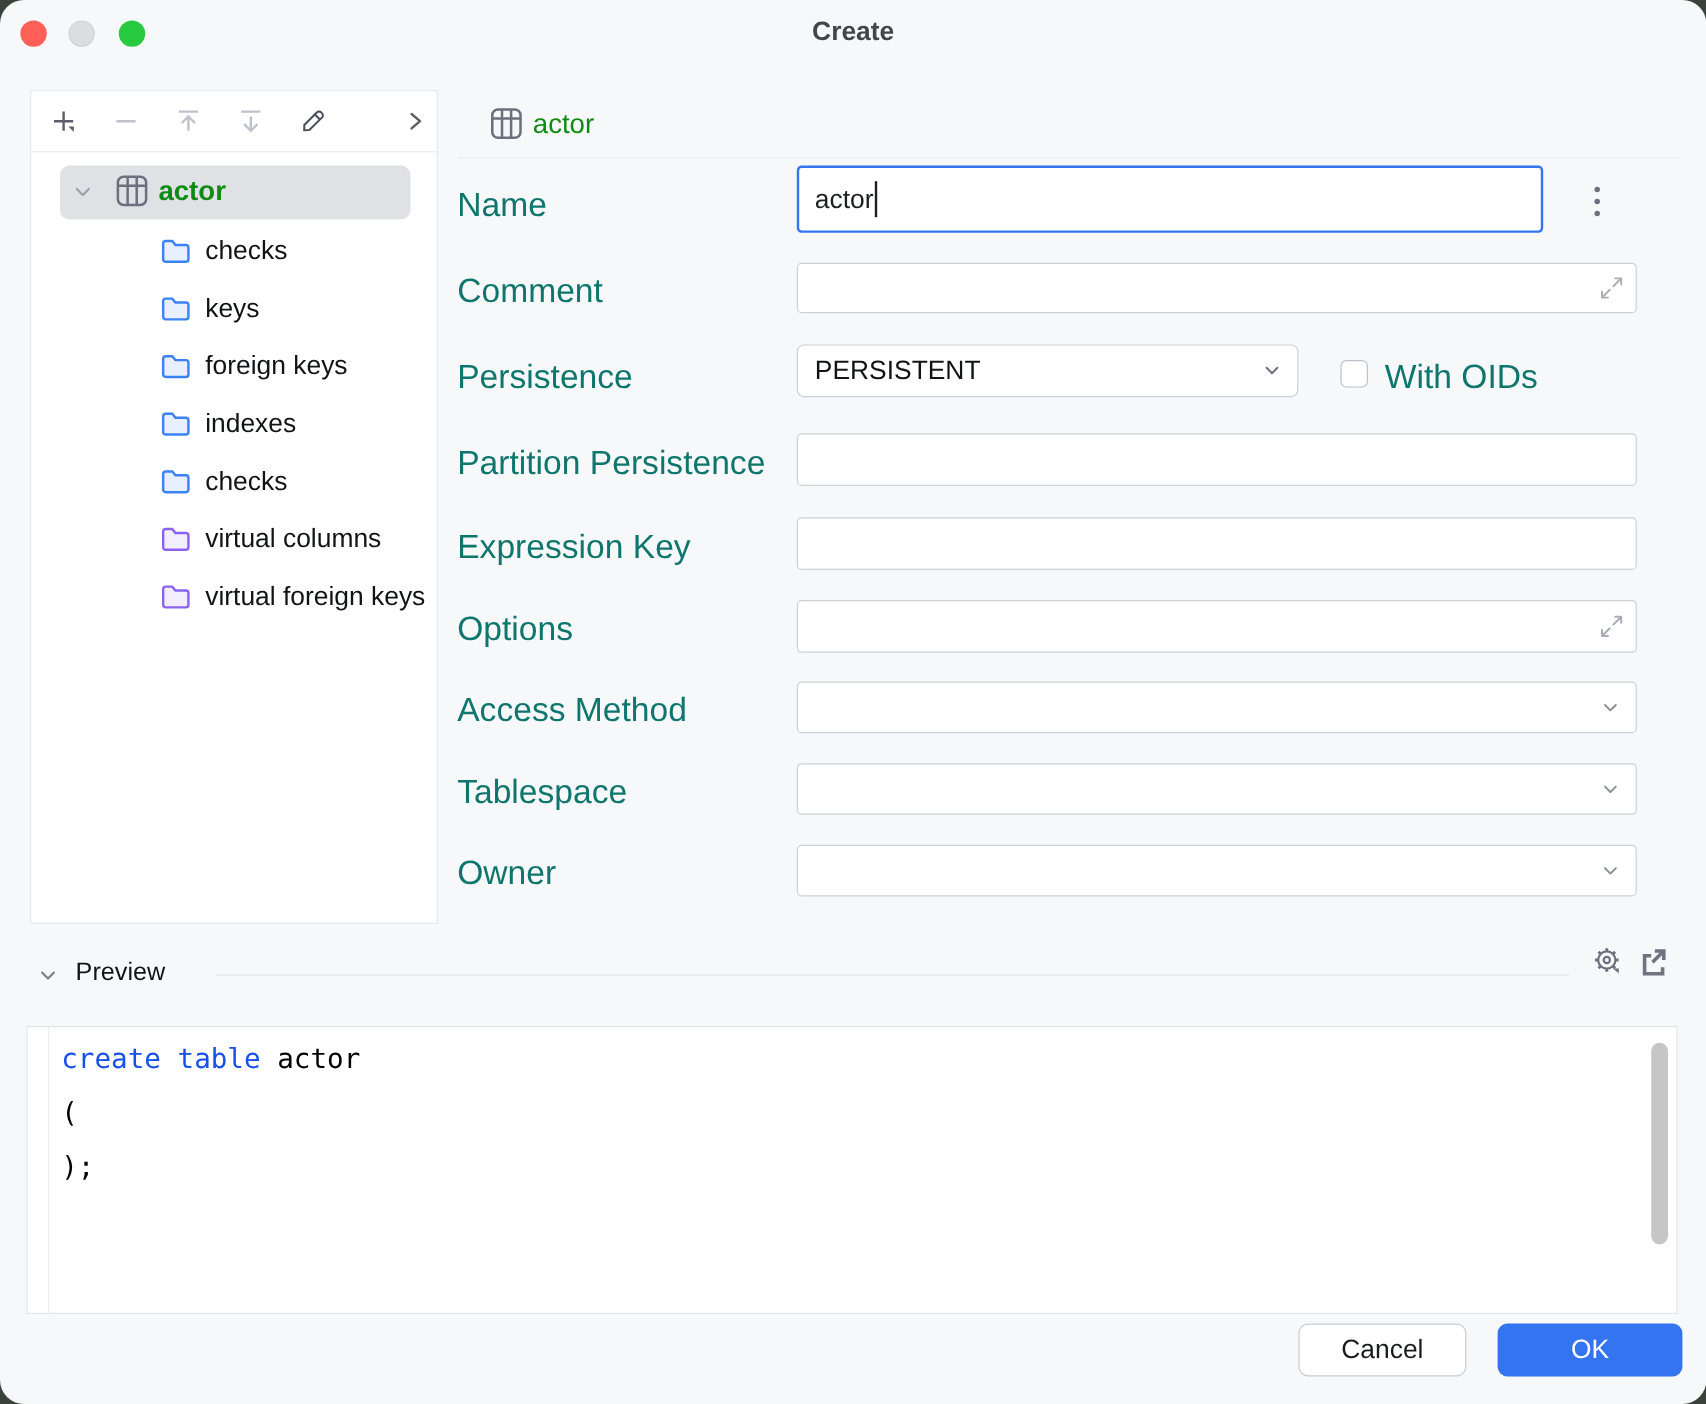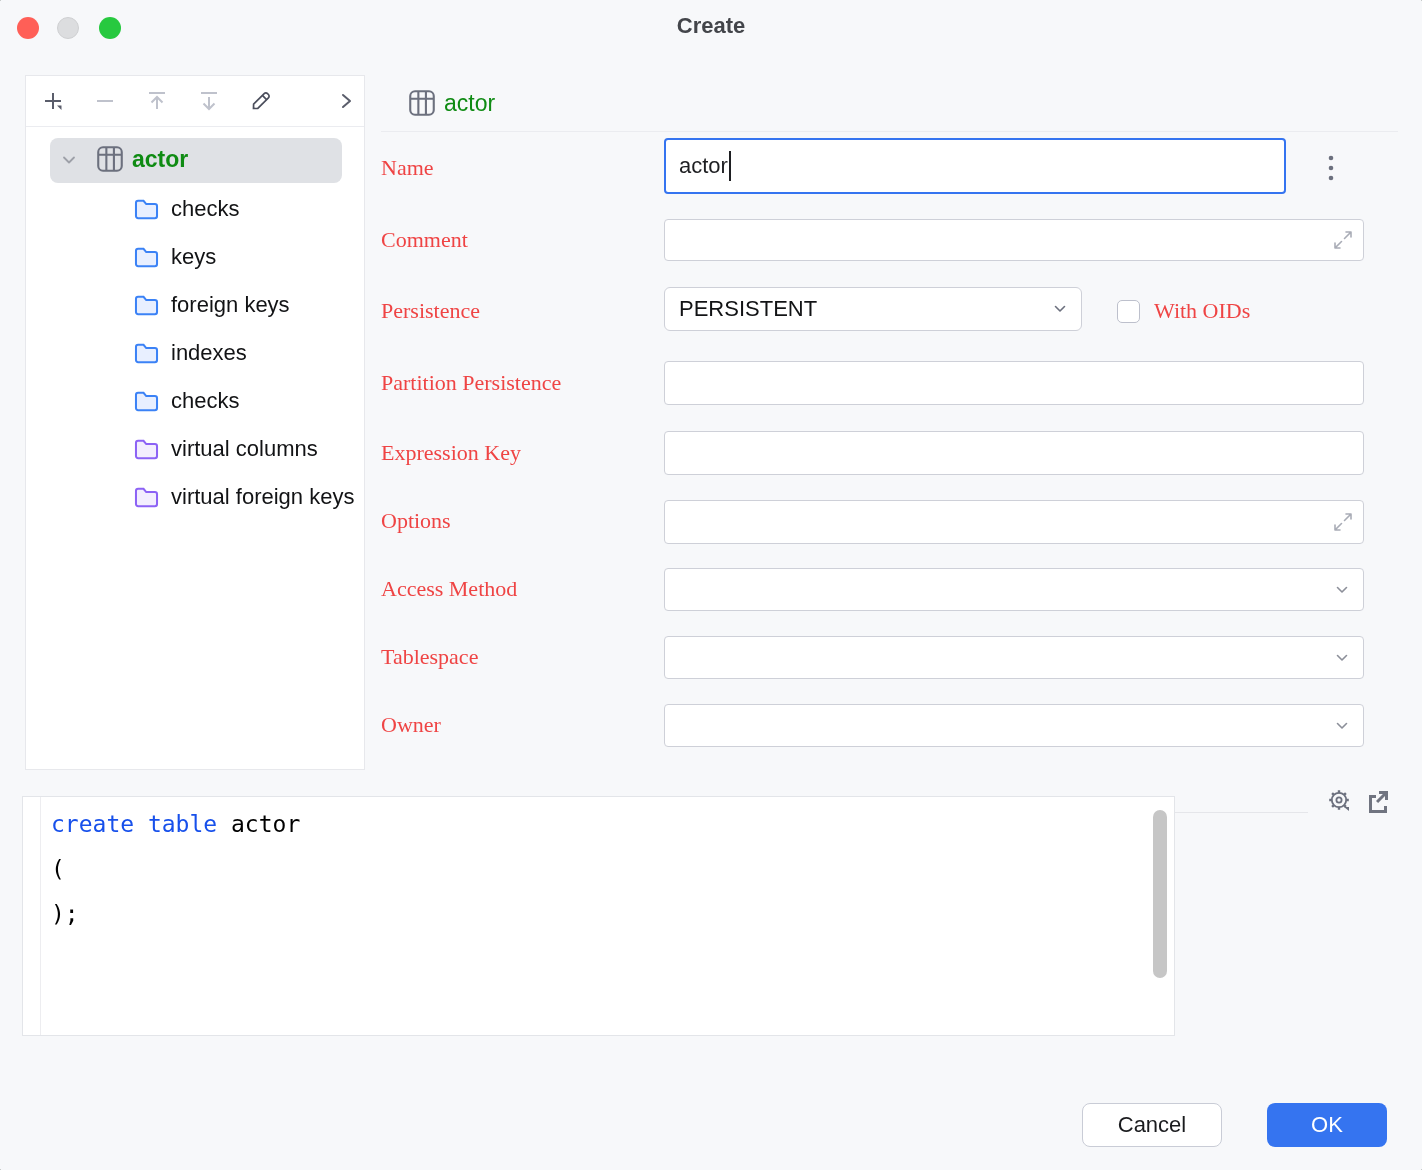--- a/index.html
+++ b/index.html
@@ -1,16 +1,16 @@
 <!DOCTYPE html>
 <html><head>
 <meta charset="utf-8">
 <style>
   html,body{margin:0;padding:0;background:#39433c;font-family:"Liberation Sans",sans-serif;}
-  .win{position:relative;width:1422px;height:1170px;background:#f7f8fa;border-radius:1px;overflow:hidden;
+  .win{position:relative;width:1422px;height:1170px;background:#f7f8fa;border-radius:20px;overflow:hidden;
        -webkit-font-smoothing:antialiased;color:#1e1f22;}
   
   .titlebar{position:absolute;left:0;top:0;width:100%;height:56px;}
   .tl{position:absolute;top:17px;width:22px;height:22px;border-radius:50%;}
   .tl.red{left:17px;background:#ff5f57;}
   .tl.gray{left:57px;background:#dcdddf;border:1px solid #cfd0d2;box-sizing:border-box;}
   .tl.green{left:99px;background:#27c93f;}
   .win-title{position:absolute;left:0;top:13px;width:100%;text-align:center;font-size:22px;font-weight:bold;color:#43454a;}
   
   .left-panel{position:absolute;left:25px;top:75px;width:340px;height:695px;background:#ffffff;
@@ -23,44 +23,44 @@
   .tree-chevron{position:absolute;left:33px;top:74px;width:20px;height:20px;}
   .tree-table-icon{position:absolute;left:70px;top:69px;width:28px;height:28px;}
   .tree-root-label{position:absolute;left:106px;top:70px;font-size:23px;font-weight:bold;color:#0f8b13;}
   .tree-item{position:absolute;left:107px;height:48px;display:flex;align-items:center;gap:11px;white-space:nowrap;}
   .tree-item .flabel{font-size:22px;color:#121315;}
   .folder{width:27px;height:27px;flex:0 0 auto;}
   
   .hdr-table-icon{position:absolute;left:408px;top:89px;width:28px;height:28px;}
   .hdr-name{position:absolute;left:444px;top:90px;font-size:23px;color:#0f8b13;}
   .hdr-sep{position:absolute;left:381px;top:131px;width:1017px;height:1px;background:#ebecf0;}
-  .lbl{position:absolute;left:381px;font-size:22px;color:#ef4444;font-family:Liberation Serif, serif;}
+  .lbl{position:absolute;left:381px;font-size:28px;color:#0f766e;}
   .field{position:absolute;background:#fff;border:1px solid #ced0d8;border-radius:4px;box-sizing:border-box;}
   .name-input{left:664px;top:138px;width:622px;height:56px;border:2px solid #3574f0;display:flex;align-items:center;padding-left:13px;font-size:22px;}
   .caret{display:inline-block;width:2px;height:30px;background:#1e1f22;margin-left:1px;}
   .kebab{position:absolute;left:1319px;top:146px;width:24px;height:44px;}
   .combo{display:flex;align-items:center;padding-left:14px;font-size:22px;color:#121315;}
   .chev{position:absolute;right:11px;top:50%;margin-top:-10px;width:20px;height:20px;}
   .expand-ic{position:absolute;right:8px;top:50%;margin-top:-12px;width:24px;height:24px;}
   .checkbox{position:absolute;left:1117px;top:300px;width:23px;height:23px;background:#fff;border:1.5px solid #bdc0cc;border-radius:5px;box-sizing:border-box;}
   
   .pv-chevron{position:absolute;left:30px;top:803px;width:20px;height:20px;}
   .pv-title{position:absolute;left:63px;top:799px;font-size:21px;color:#121315;}
   .pv-line{position:absolute;left:180px;top:812px;width:1128px;height:1px;background:#e5e6ea;}
   .pv-gear{position:absolute;left:1326px;top:787px;width:28px;height:28px;}
   .pv-open{position:absolute;left:1365px;top:788px;width:26px;height:26px;}
-  .pv-box{position:absolute;left:22px;top:796px;width:1153px;height:240px;background:#fff;border:1px solid #e3e5e9;box-sizing:border-box;}
+  .pv-box{position:absolute;left:22px;top:855px;width:1376px;height:240px;background:#fff;border:1px solid #e3e5e9;box-sizing:border-box;}
   .pv-gutter{position:absolute;left:0;top:0;width:17px;height:100%;border-right:1px solid #ededf0;}
   .code{position:absolute;left:28px;top:5px;font-family:"DejaVu Sans Mono",monospace;font-size:23px;line-height:45px;color:#000;white-space:pre;}
   .kw{color:#1750eb;}
   .pv-scroll{position:absolute;right:7px;top:13px;width:14px;height:168px;border-radius:7px;background:#c6c6c6;}
   
   .btn{position:absolute;top:1103px;height:44px;border-radius:8px;box-sizing:border-box;display:flex;align-items:center;justify-content:center;font-size:22px;cursor:default;}
   .btn-cancel{left:1082px;width:140px;background:#fff;border:1px solid #c9ccd6;color:#1a1b1e;}
-  .btn-ok{left:1248px;width:120px;background:#3574f0;color:#fff;margin-left:19px;}
+  .btn-ok{left:1248px;width:154px;background:#3574f0;color:#fff;}
 </style>
 </head>
 <body>
 
 <div class="win">
 
   <div class="titlebar">
     <div class="tl red"></div>
     <div class="tl gray"></div>
     <div class="tl green"></div>

